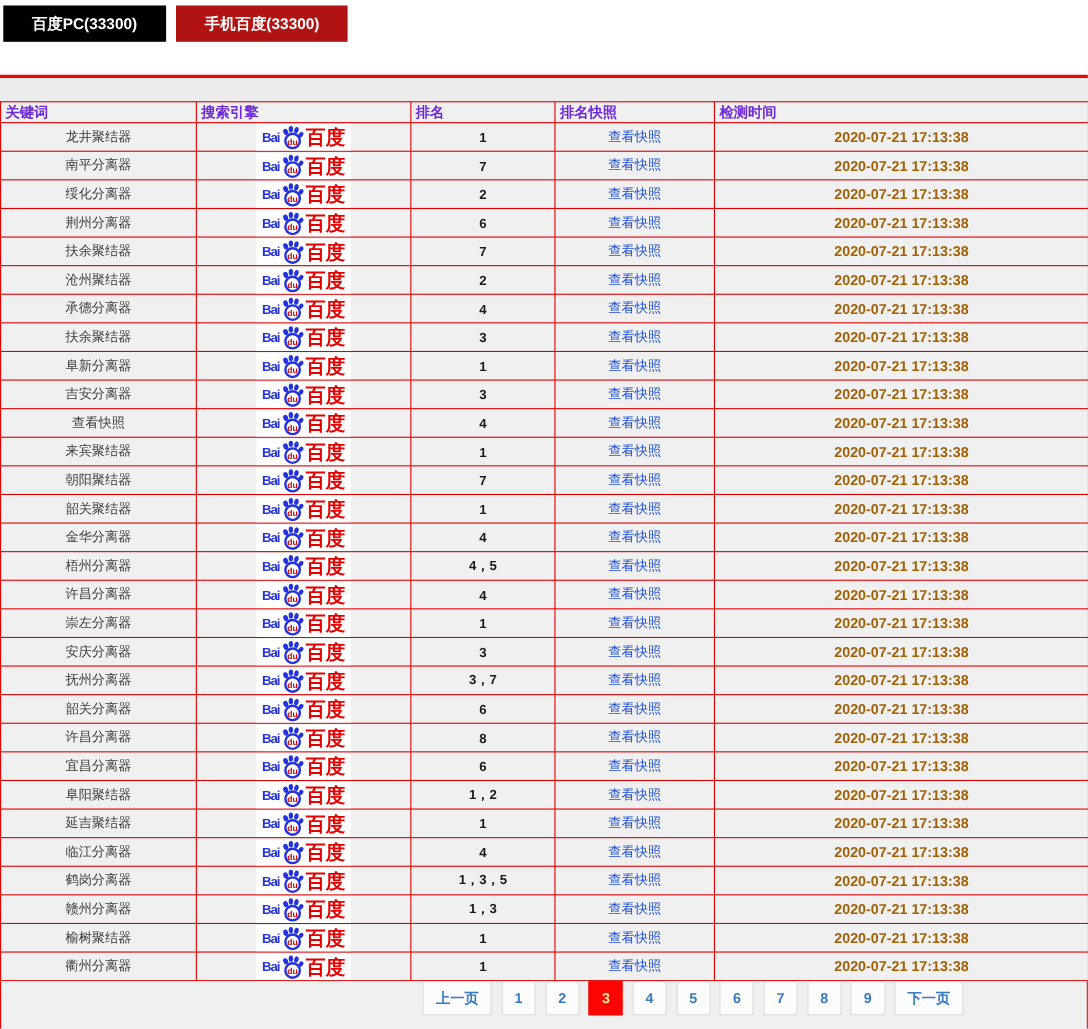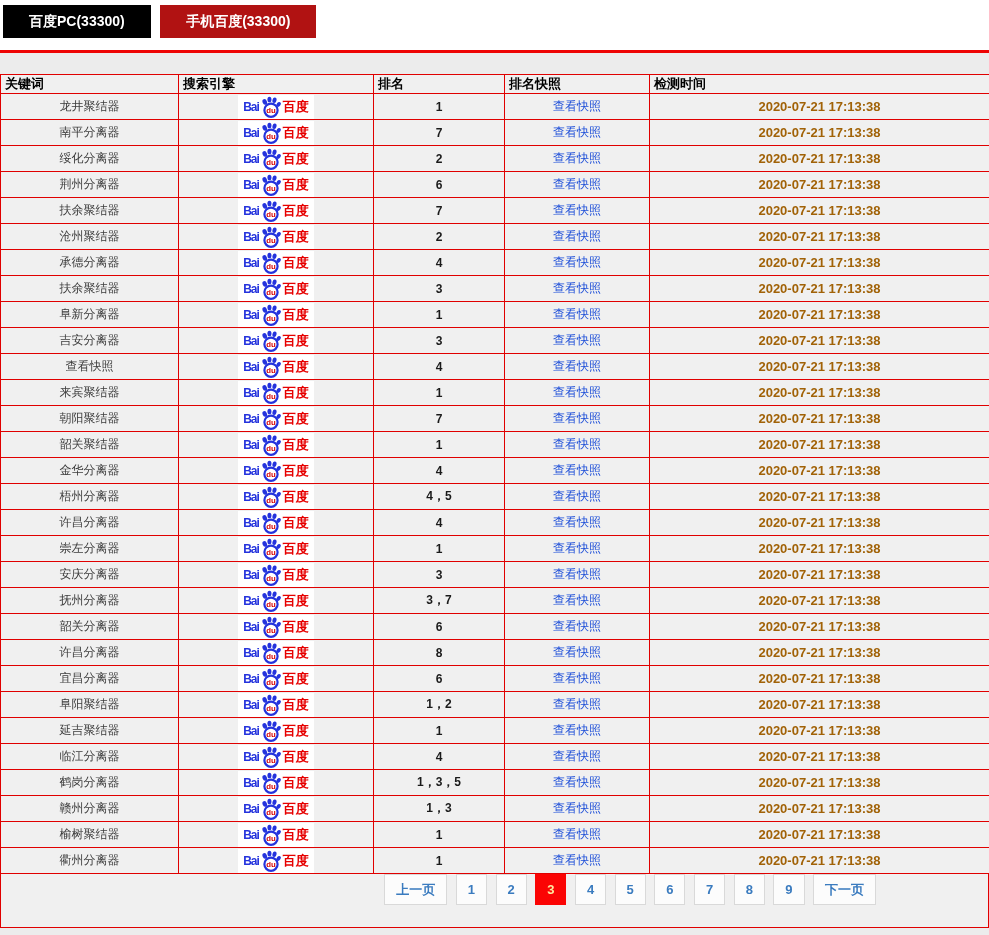--- a/index.html
+++ b/index.html
@@ -5,21 +5,21 @@
   * { box-sizing: border-box; margin: 0; padding: 0; }
   html, body { width: 989px; }
   body {
     height: 935px;
     background: #ececec;
     font-family: "Liberation Sans", "DejaVu Sans", sans-serif;
     overflow: hidden;
   }
   .top-bar {
     background: #ffffff;
-    height: 50px;
+    height: 68px;
     padding: 5px 0 0 3px;
     white-space: nowrap;
   }
   .tab {
     display: inline-block;
     height: 33px;
     line-height: 33px;
     padding: 0 26px;
     margin-right: 5px;
     color: #ffffff;
@@ -37,21 +37,21 @@
     background: #f0f0f0;
     table-layout: fixed;
   }
   th, td { border: 1px solid #e00000; overflow: hidden; }
   th {
     height: 17px;
     text-align: left;
     padding-left: 4px;
     font-size: 13px;
     font-weight: bold;
-    color: #000000;
+    color: #6d28d9;
     background: #f0f0f0;
     margin-left: 40px;
   }
   td {
     height: 26px;
     text-align: center;
     font-size: 12px;
     color: #3c3c3c;
     background: #f0f0f0;
   }
@@ -74,21 +74,21 @@
   .baidu-logo .bai {
     color: #2433dd;
     font-weight: bold;
     font-size: 12px;
     letter-spacing: -1px;
   }
   .baidu-logo svg { display: block; margin: 0 1px; }
   .baidu-logo .cn {
     color: #e60000;
     font-weight: bold;
-    font-size: 13px;
+    font-size: 18px;
   }
   .table-footer {
     width: 989px;
     height: 54px;
     background: #f0f0f0;
     border: 1px solid #e00000;
     border-top: none;
     display: flex;
     align-items: flex-start;
     justify-content: flex-end;

